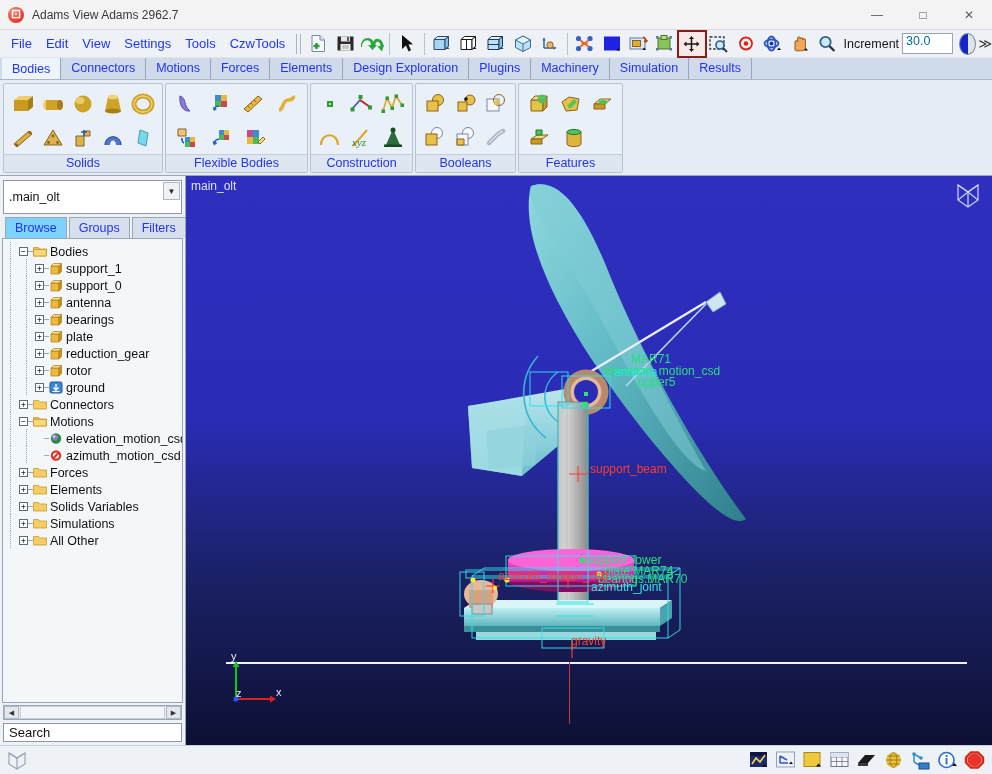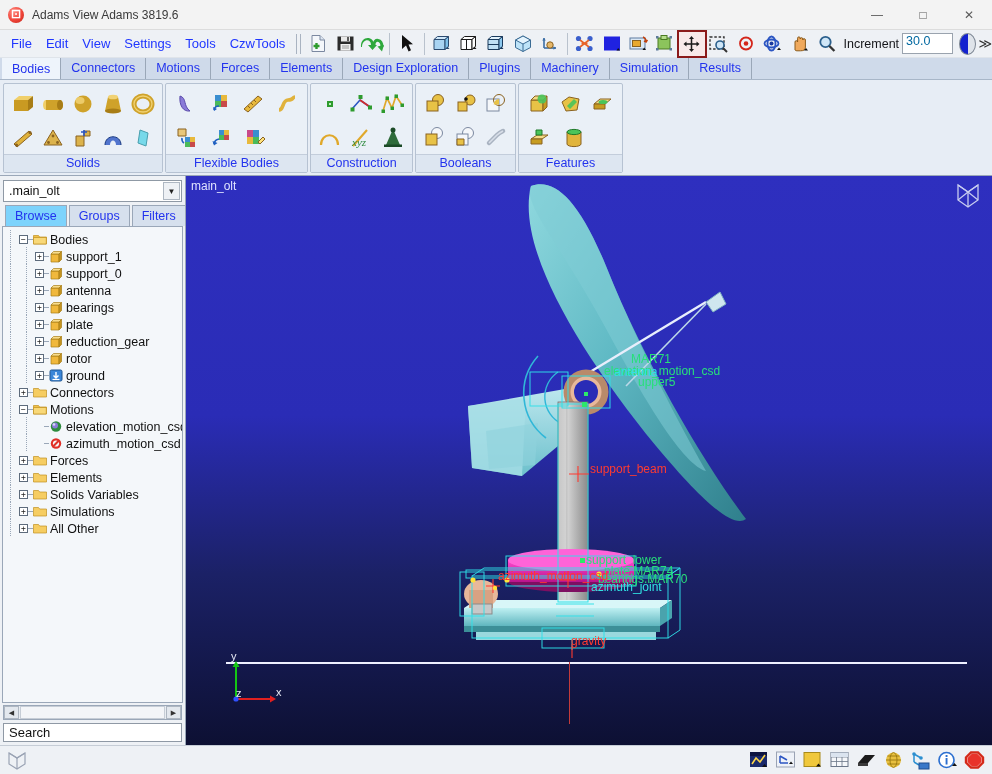--- a/index.html
+++ b/index.html
@@ -148,21 +148,21 @@
 
   
   .sidebar {
     width: 186px; min-width: 186px;
     background: #eef1f5;
     display: flex; flex-direction: column;
     border-right: 1px solid #9aa7b8;
     padding: 2px 2px 0 2px;
   }
   .combo {
-    height: 22px; margin: 2px 1px 3px 1px;
+    height: 34px; margin: 2px 1px 3px 1px;
     border: 1px solid #8f99a5; background: #fff;
     display: flex; align-items: center;
     font-size: 12.5px; color: #111;
     padding-left: 5px; position: relative;
   }
   .combo-arrow {
     position: absolute; right: 1px; top: 1px;
     width: 17px; height: 18px;
     background: #eef1f5; border: 1px solid #aeb7c2;
     display: flex; align-items: center; justify-content: center;
@@ -269,21 +269,21 @@
     cursor: default;
   }
 </style>
 </head>
 <body>
 
 <div id="app">
 
   <div class="titlebar">
     <div class="tb-icon">⚀</div>
-    <div class="tb-title">Adams View Adams 3819.6</div>
+    <div class="tb-title">Adams View Adams 2962.7</div>
     <div class="tb-btns">
       <div class="tb-btn">—</div>
       <div class="tb-btn">□</div>
       <div class="tb-btn close">✕</div>
     </div>
   </div>
 
   <div class="menubar">
     <div class="menu-item">File</div>
     <div class="menu-item">Edit</div>

